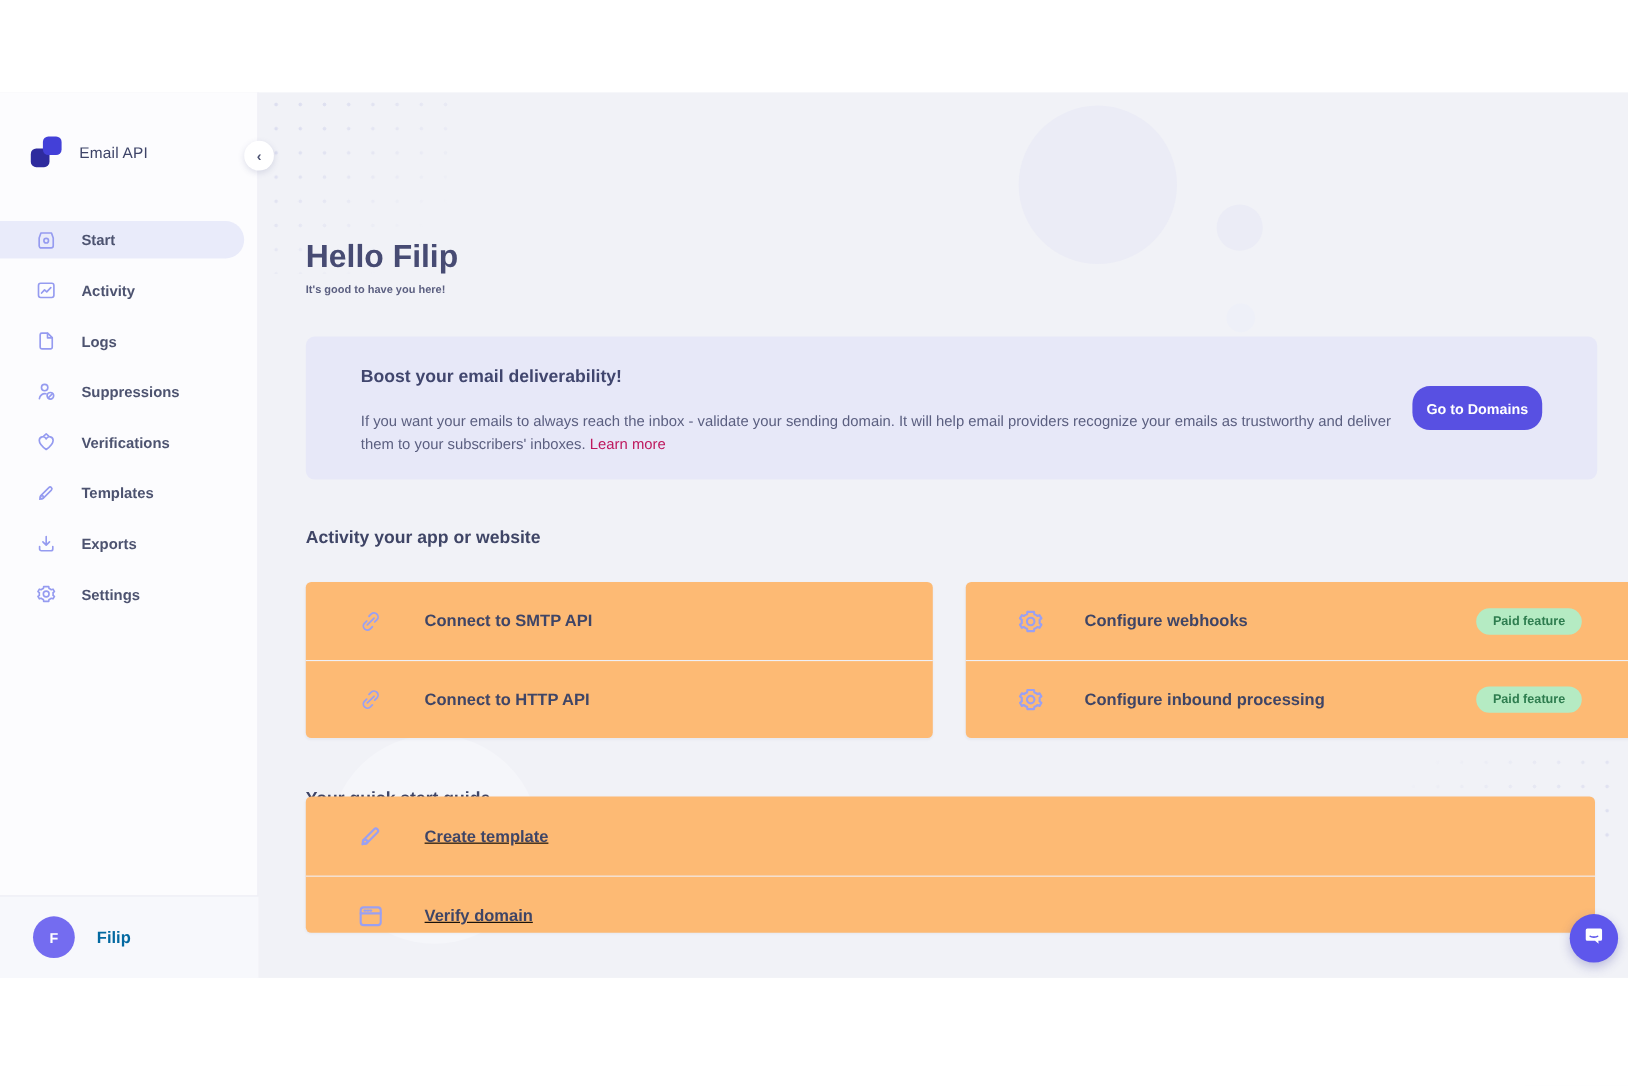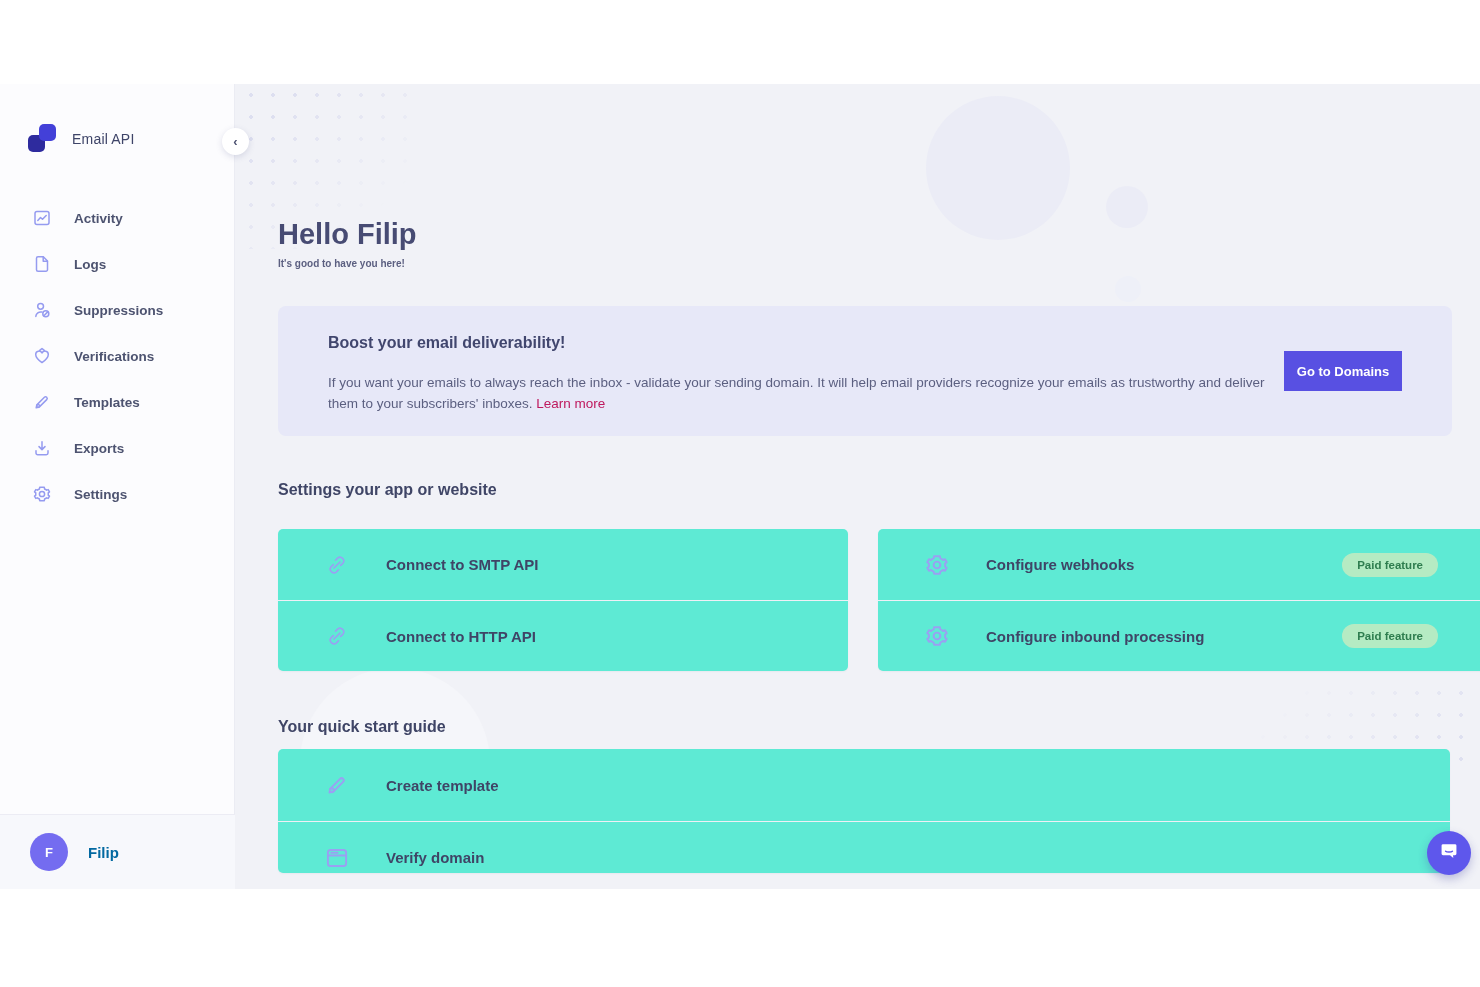--- a/index.html
+++ b/index.html
@@ -56,28 +56,28 @@
   
   .greet-title { left:278px; top:218px; font-size:29px; font-weight:600; color:#474b73; }
   .greet-sub   { left:278px; top:258px; font-size:10px; font-weight:600; color:#5b5f80; }
 
   .banner { left:278px; top:306px; width:1174px; height:130px; background:#e7e8f8;
             border-radius:8px; }
   .banner-title { left:328px; top:334px; font-size:16px; font-weight:700; color:#41466e; }
   .banner-body  { left:328px; top:372px; width:938px; font-size:13.5px; line-height:21px;
                   color:#5b5f80; }
   .banner-link  { color:#be185d; cursor:pointer; }
-  .btn-primary { left:1284px; top:351px; width:118px; height:40px; border-radius:0;
+  .btn-primary { left:1284px; top:351px; width:118px; height:40px; border-radius:16px;
                  background:#5850e2; color:#ffffff; font-size:13px; font-weight:700;
                  display:flex; align-items:center; justify-content:center; cursor:pointer;
                  border:none; font-family:inherit; }
 
   .section-h { font-size:16px; font-weight:600; color:#3f4566; }
 
-  .card { background:#5eead4; border-radius:5px; box-shadow:0 1px 2px rgba(90,95,140,.06); }
+  .card { background:#fdba74; border-radius:5px; box-shadow:0 1px 2px rgba(90,95,140,.06); }
   .card-row { display:flex; align-items:center; height:71px; padding:0 48px 0 46px;
               cursor:pointer; }
   .card-row + .card-row { border-top:1px solid #eff0f6; }
   .cicon { width:26px; height:26px; margin-right:36px; flex:none; display:flex; }
   .cicon svg { stroke:#9aa0f2; fill:none; stroke-width:1.5; stroke-linecap:round; stroke-linejoin:round; }
   .card-label { font-size:15px; font-weight:600; color:#3f4566; }
   .badge { margin-left:auto; background:#b5ebc3; color:#2e7d4f; font-size:11.5px;
            font-weight:700; padding:6px 15px; border-radius:14px; }
 
   .qcard { overflow:hidden; }
@@ -107,20 +107,30 @@
   </div>
   <div class="logo-text">Email API</div>
 </div>
 
 <div class="abs collapse-btn">
   <span>‹</span>
 </div>
 
 <div class="abs nav">
 
+  <div class="nav-item active">
+    <div class="pill"></div>
+    <span class="nicon">
+      <svg viewBox="0 0 20 20" width="20" height="20">
+          <path d="M3.6 8.3 5.2 3.8h9.6l1.6 4.5v7.2a1.9 1.9 0 0 1-1.9 1.9H5.5a1.9 1.9 0 0 1-1.9-1.9z"></path>
+          <circle cx="10" cy="10.8" r="2.1"></circle>
+        </svg>
+    </span>
+    <span class="nlabel">Start</span>
+  </div>
 
   <div class="nav-item">
     <div class="pill"></div>
     <span class="nicon">
       <svg viewBox="0 0 20 20" width="20" height="20">
           <rect x="3" y="3.5" width="14" height="13" rx="2"></rect>
           <path d="M5.8 12.4l2.7-2.9 2 1.8 3.7-3.8"></path>
         </svg>
     </span>
     <span class="nlabel">Activity</span>
@@ -206,21 +216,21 @@
 <div class="abs greet-sub">It's good to have you here!</div>
 
 <div class="abs banner"></div>
 <div class="abs banner-title">Boost your email deliverability!</div>
 <div class="abs banner-body">
   <span>If you want your emails to always reach the inbox - validate your sending domain. It will help email providers recognize your emails as trustworthy and deliver them to your subscribers' inboxes.</span>
   <span class="banner-link">Learn more</span>
 </div>
 <button class="abs btn-primary">Go to Domains</button>
 
-<div class="abs section-h" style="left:278px; top:481px;">Settings your app or website</div>
+<div class="abs section-h" style="left:278px; top:481px;">Activity your app or website</div>
 
 <div class="abs card" style="left:278px; top:529px; width:570px;">
   <div class="card-row">
     <span class="cicon">
       <svg viewBox="0 0 24 24" width="26" height="26">
           <path d="M9.2 14.8l5.6-5.6"></path>
           <path d="M10.6 7.6l1.9-1.9a3.4 3.4 0 0 1 4.8 4.8l-1.9 1.9"></path>
           <path d="M13.4 16.4l-1.9 1.9a3.4 3.4 0 0 1-4.8-4.8l1.9-1.9"></path>
         </svg>
     </span>
@@ -256,21 +266,21 @@
           <path d="M16.2 11.2c.06-.4.08-.8.08-1.2s-.02-.8-.08-1.2l1.3-1-1.3-2.2-1.55.55a6 6 0 0 0-2.1-1.2L12.3 3.3H7.7l-.25 1.65a6 6 0 0 0-2.1 1.2L3.8 5.6 2.5 7.8l1.3 1c-.06.4-.08.8-.08 1.2s.02.8.08 1.2l-1.3 1 1.3 2.2 1.55-.55a6 6 0 0 0 2.1 1.2l.25 1.65h4.6l.25-1.65a6 6 0 0 0 2.1-1.2l1.55.55 1.3-2.2z"></path>
         </svg>
     </span>
     <span class="card-label">Configure inbound processing</span>
     <span class="badge">Paid feature</span>
   </div>
 </div>
 
 <div class="abs section-h" style="left:278px; top:718px;">Your quick start guide</div>
 
-<div class="abs card qcard" style="left:278px; top:749px; width:1172px; height:124px;">
+<div class="abs card qcard" style="left:278px; top:724px; width:1172px; height:124px;text-decoration:underline;">
   <div class="card-row">
     <span class="cicon">
       <svg viewBox="0 0 20 20" width="26" height="26">
           <path d="M4.2 15.8l.9-3.2 7.3-7.3a1.55 1.55 0 0 1 2.3 2.3l-7.3 7.3-3.2.9z"></path>
           <circle cx="6" cy="14" r="1.5"></circle>
         </svg>
     </span>
     <span class="card-label">Create template</span>
   </div>
   <div class="card-row">

